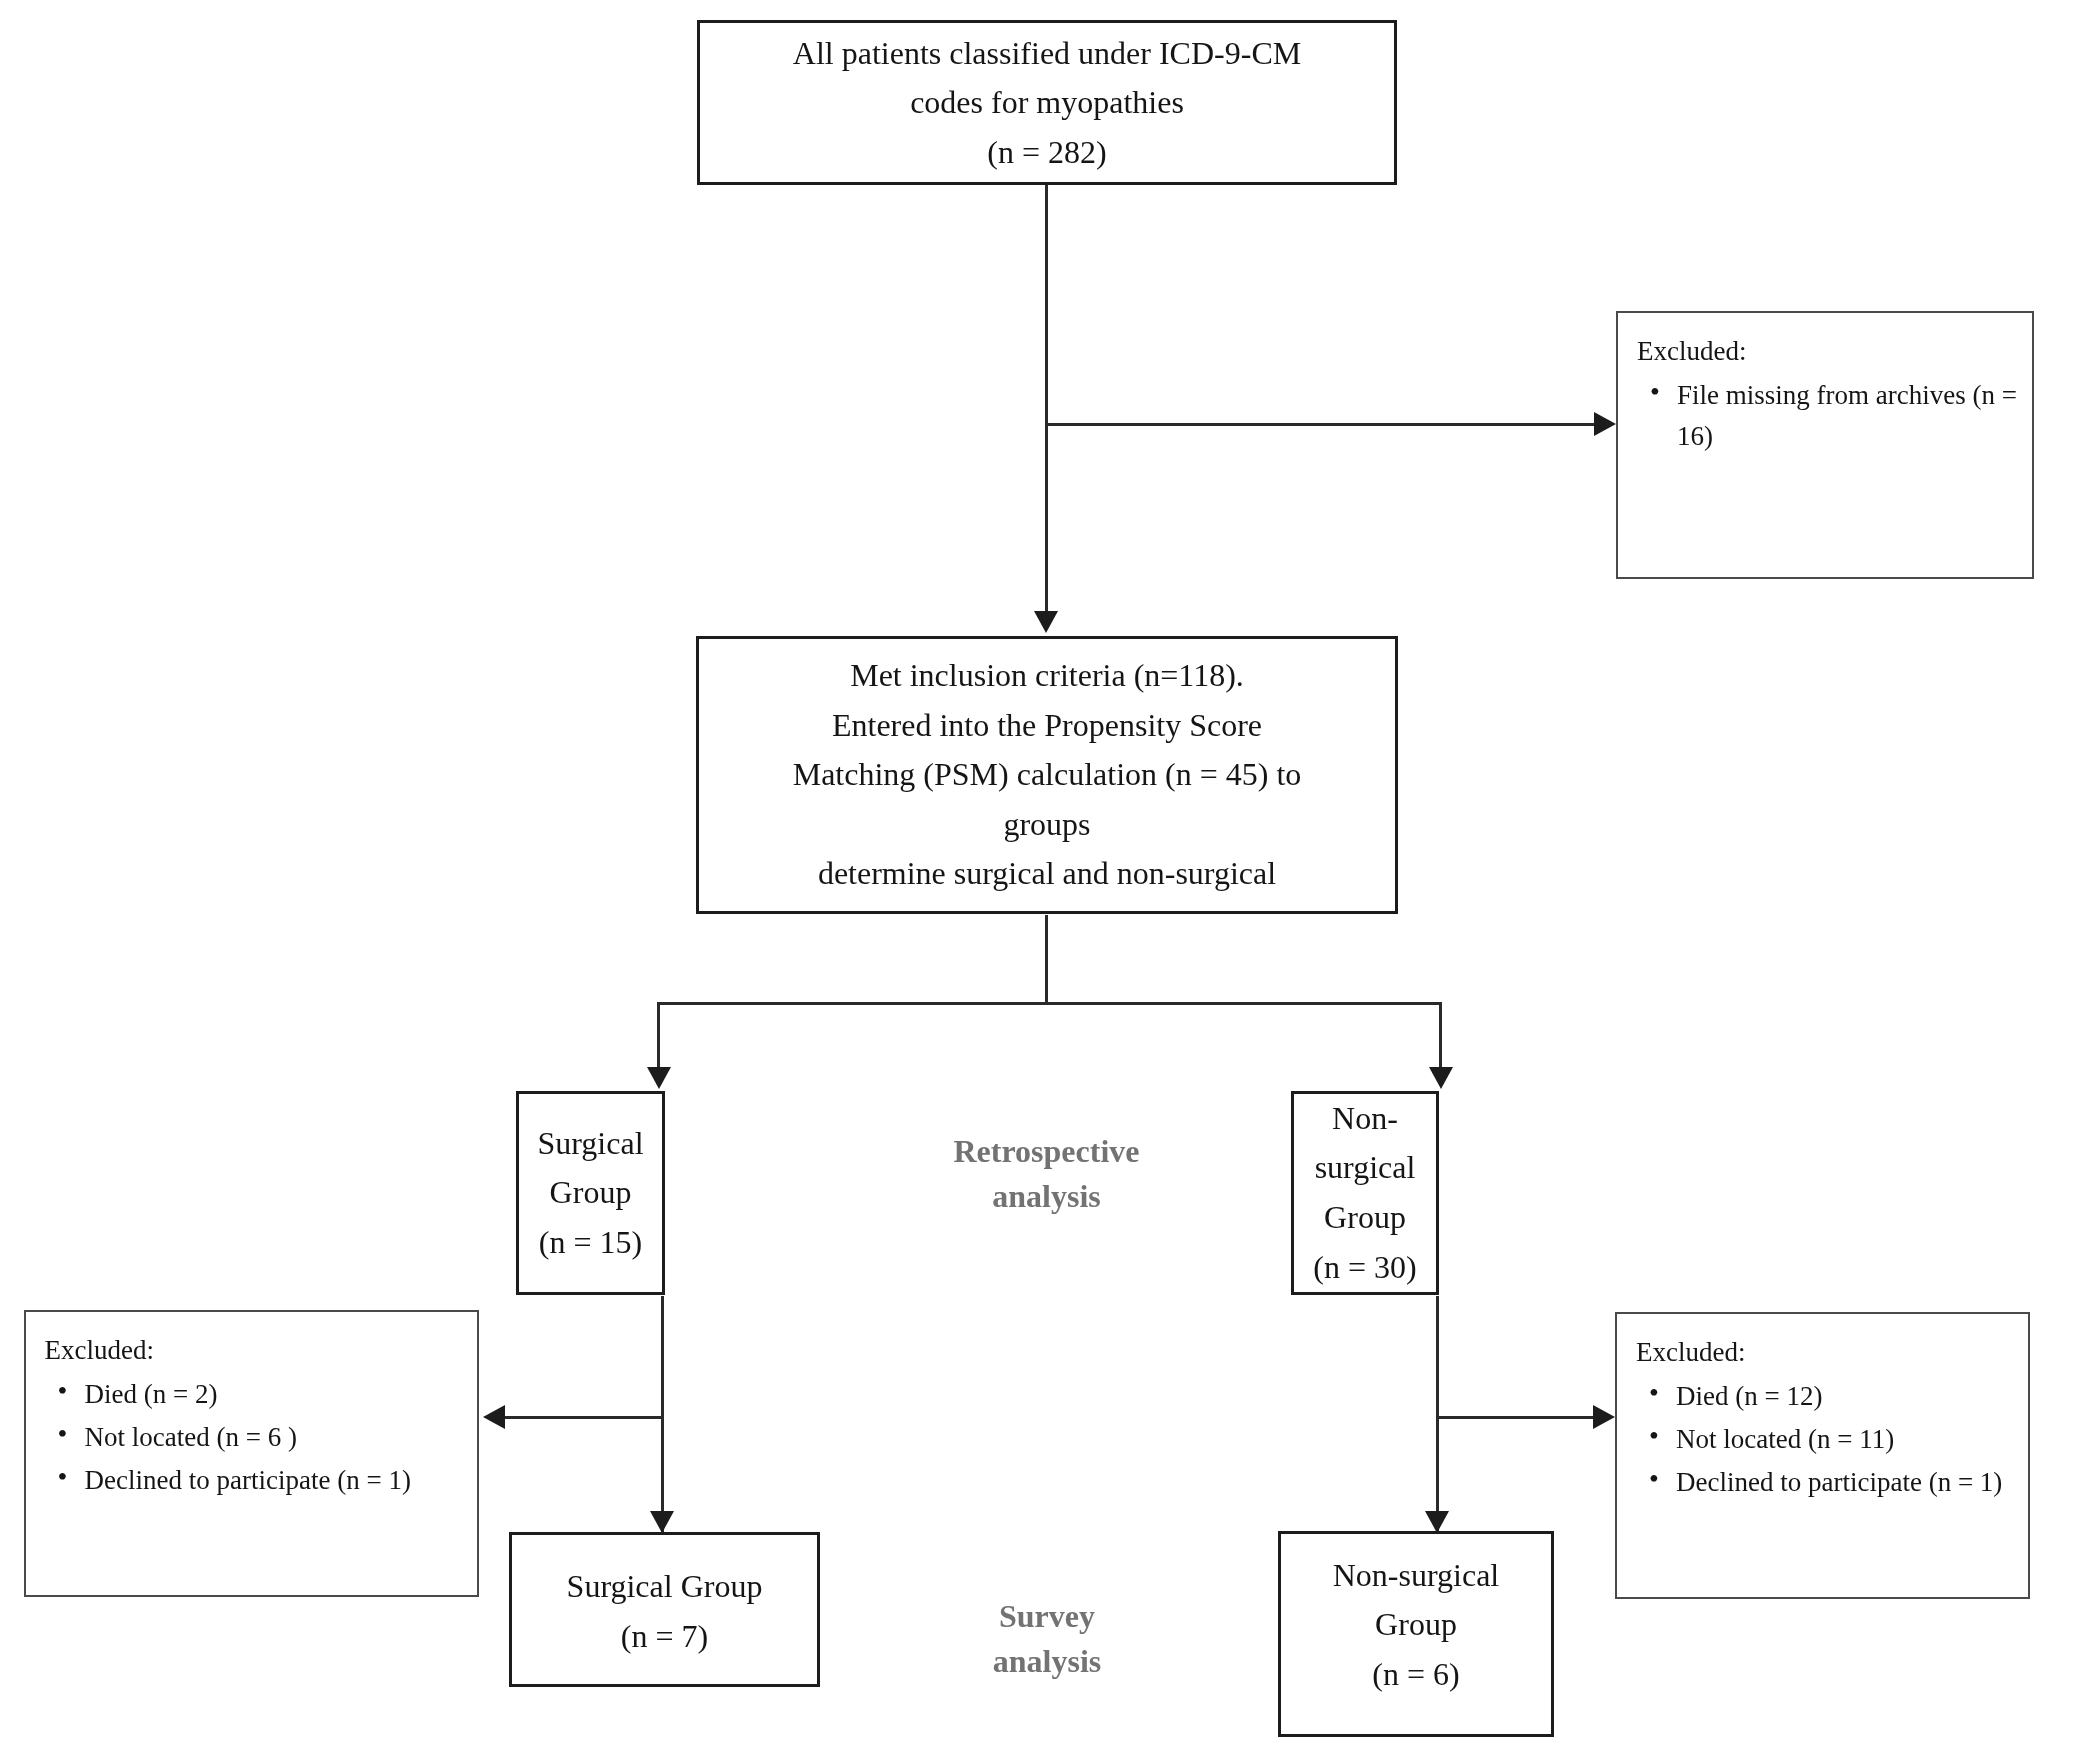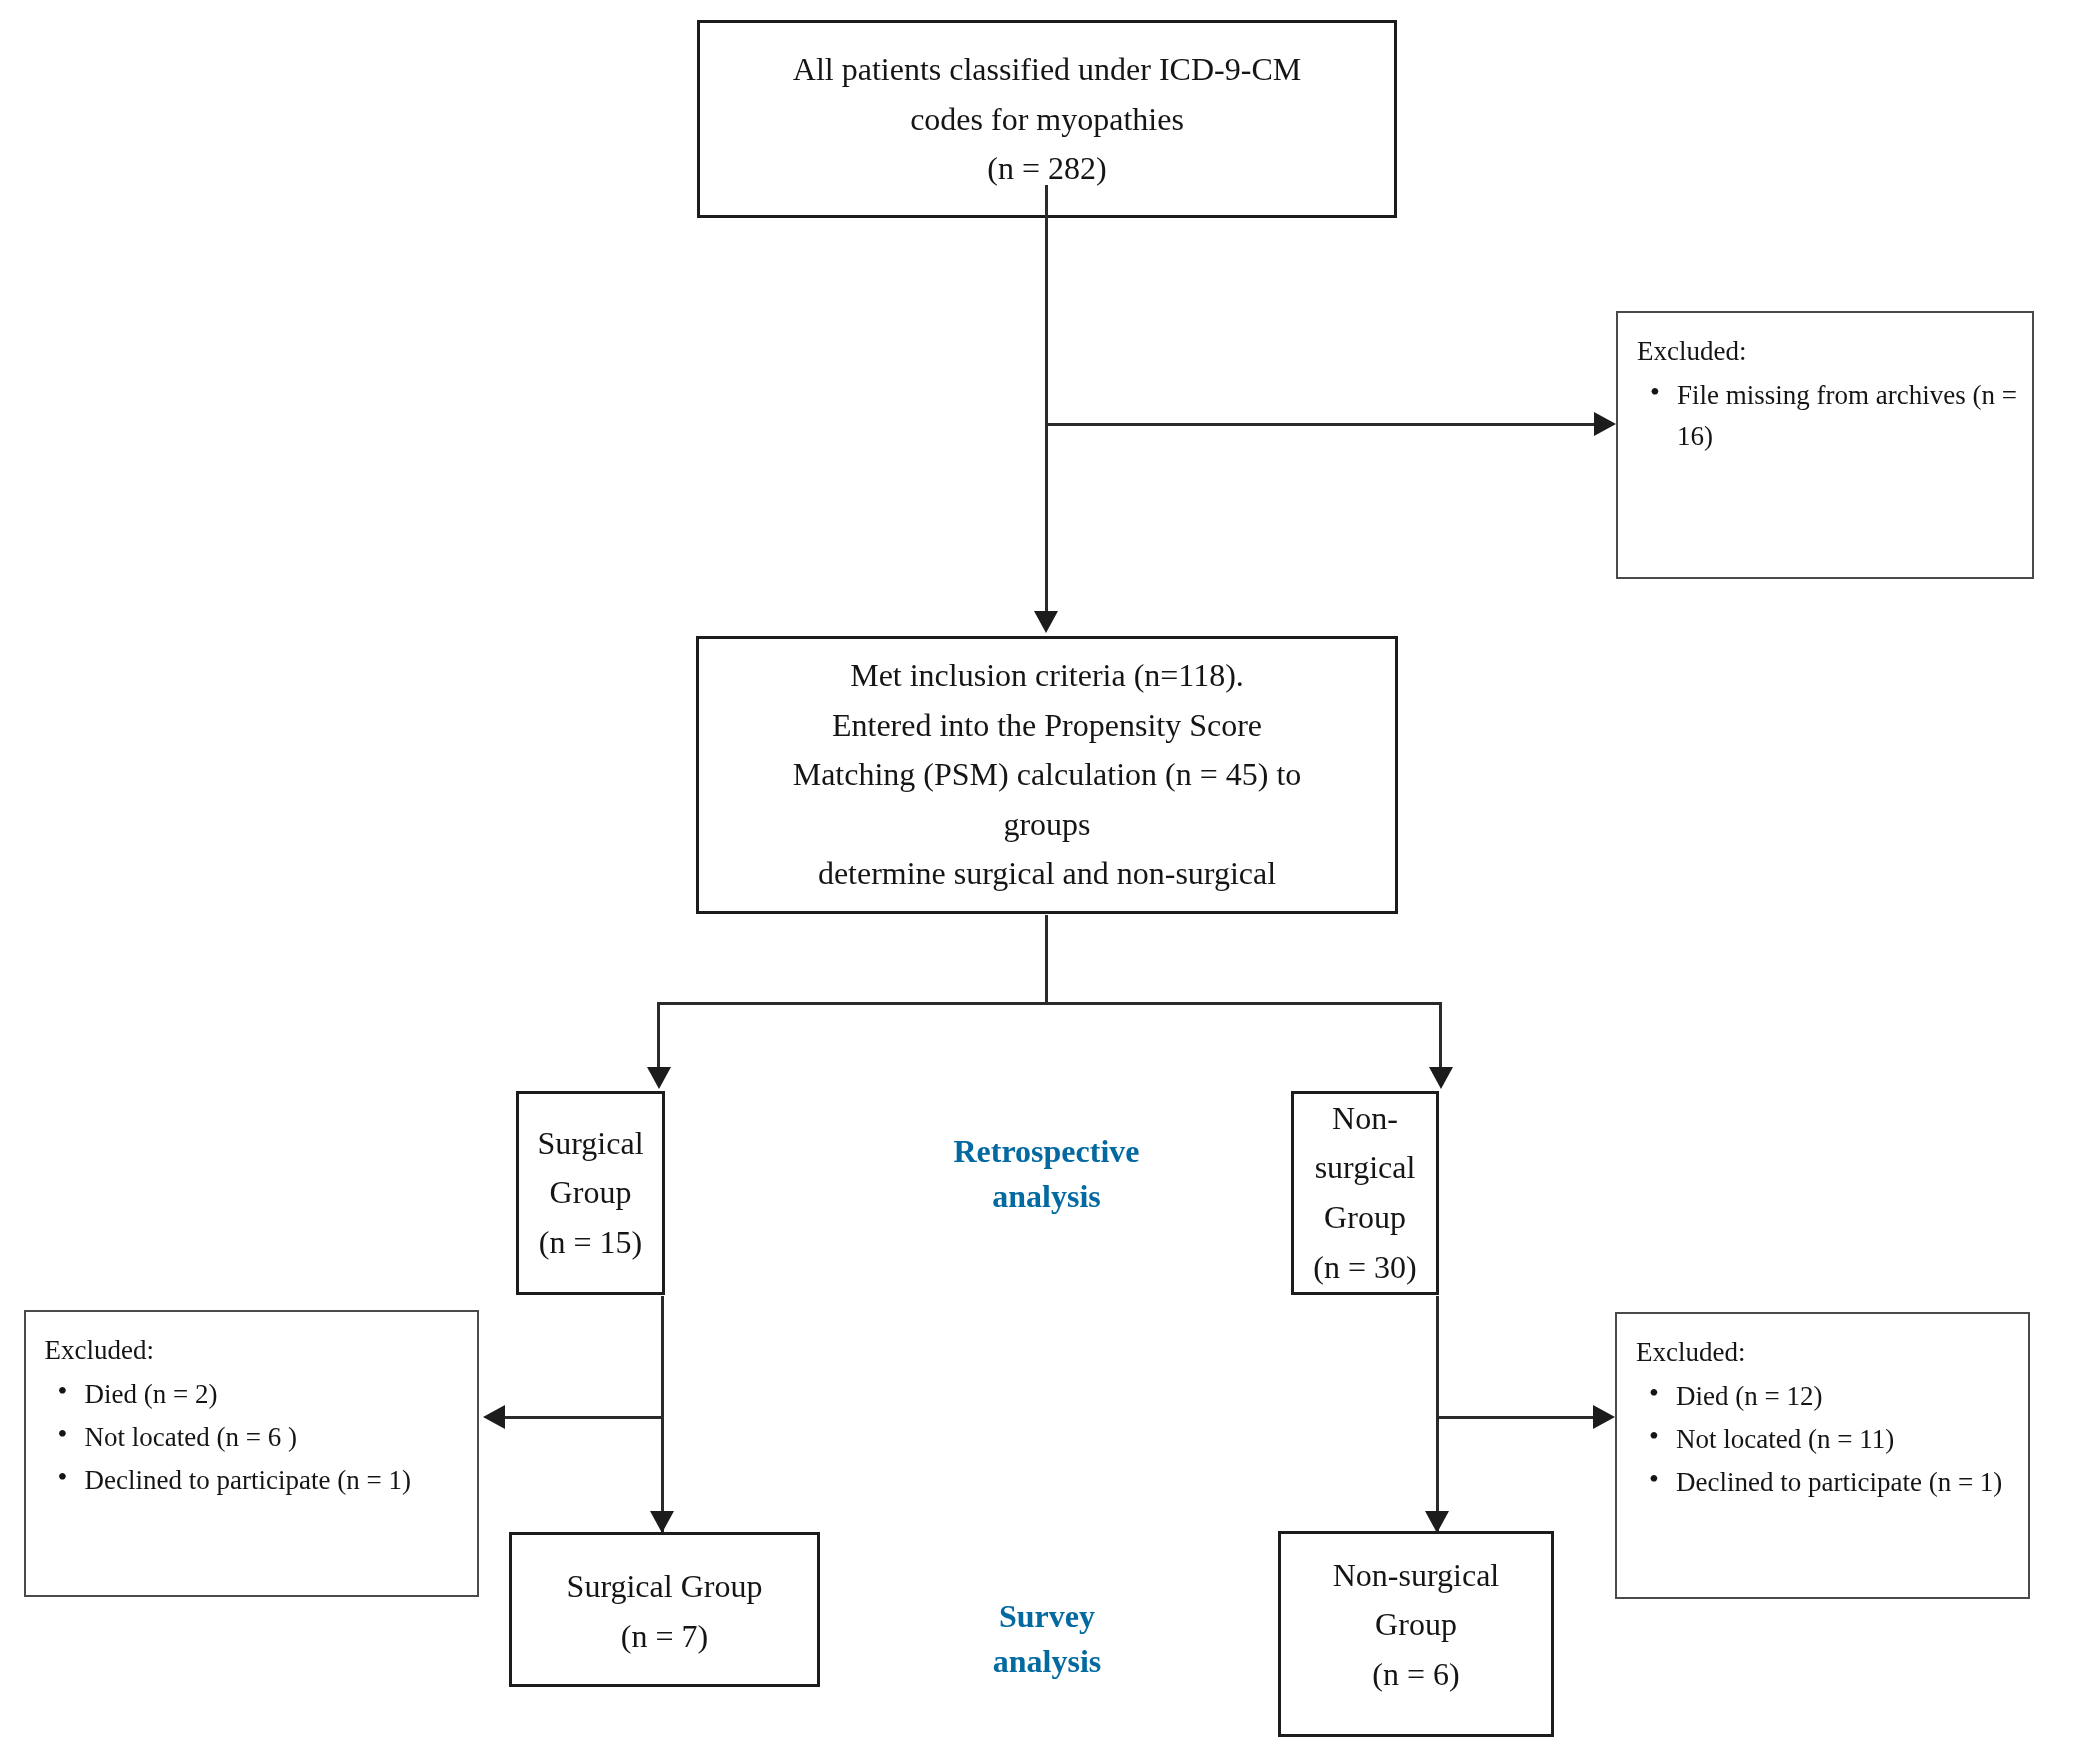--- a/index.html
+++ b/index.html
@@ -72,21 +72,21 @@
     font-size: 28px;
     line-height: 1.25;
   }
 
   
   .sidelabel {
     position: absolute;
     font-weight: bold;
     text-align: center;
     line-height: 1.4;
-    color: #0369a1;
+    color: #737373;
   }
 
   
   .vline {
     position: absolute;
     width: 3.2px;
     background: #2a2a2a;
   }
   .hline {
     position: absolute;
@@ -118,21 +118,21 @@
   
   .fs-big   { font-size: 32px; }
   .fs-mid   { font-size: 27px; margin-top: 37px; }
   .fs-lbl   { font-size: 32px; }
 </style>
 </head>
 <body>
 
 <div id="canvas">
 
-  <div class="fbox fs-big" style="left:697px; top:20.4px; width:700px; height:198px;">
+  <div class="fbox fs-big" style="left:697px; top:20.4px; width:700px; height:165px;">
     <p>All patients classified under ICD-9-CM</p>
     <p>codes for myopathies</p>
     <p>(n = 282)</p>
   </div>
 
   <div class="vline" style="left:1045px; top:185px; height:428px;"></div>
   <div class="arrow-down" style="left:1034px; top:611px;"></div>
 
   <div class="hline" style="left:1047px; top:423px; width:553px;"></div>
   <div class="arrow-right" style="left:1594px; top:412px;"></div>

